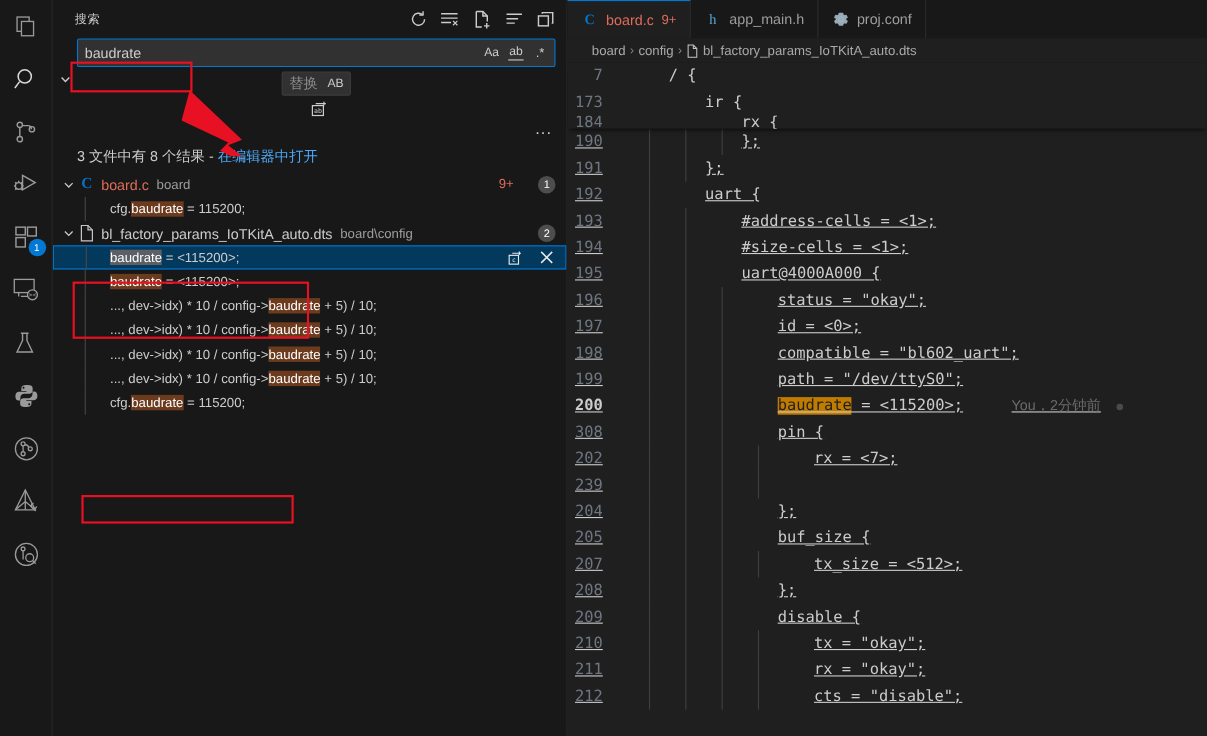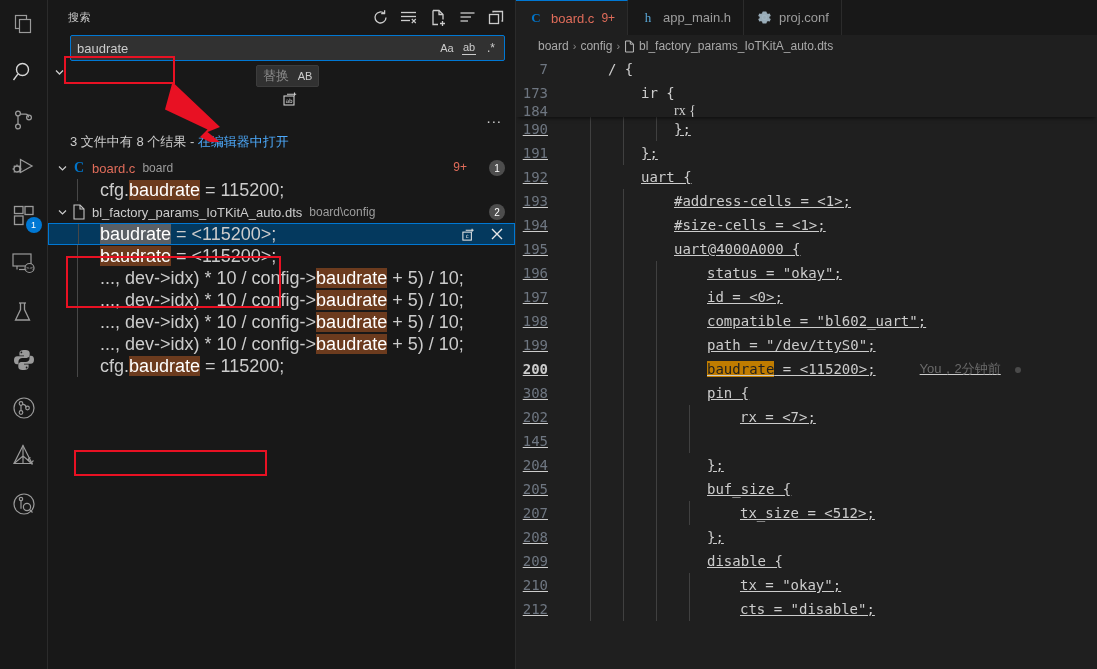--- a/index.html
+++ b/index.html
@@ -103,21 +103,21 @@
     position:absolute;right:10px;top:3px;min-width:16px;height:16px;border-radius:9px;
     background:#4d4d4d;color:#fff;font-size:10px;display:flex;align-items:center;
     justify-content:center;padding:0 4px;box-sizing:border-box;
   }
   .dirty9{position:absolute;right:48px;color:#e06c5a;font-size:12px;top:3px;}
   .match-row{padding-left:0;}
   .indent-guide{
     position:absolute;left:29px;top:0;bottom:0;width:1px;background:#474747;
   }
   .mtext{
-    margin-left:52px;color:#cccccc;font-size:18px;white-space:pre;text-align:right;
+    margin-left:52px;color:#cccccc;font-size:12px;white-space:pre;text-align:right;
   }
   .row.selected .mtext{margin-left:51px;}
   .hl{background:#6c3b1e;color:#ffffff;}
   .row.selected .hl{background:#5a6066;color:#ffffff;}
   .row-actions{
     position:absolute;right:8px;top:0;height:20px;display:flex;align-items:center;gap:10px;
   }
   .row-act{width:18px;height:18px;display:flex;align-items:center;justify-content:center;color:#e8e8e8;cursor:pointer;}
 
   
@@ -590,21 +590,21 @@
           <span class="guide" style="left:140px;"></span>
           <span class="guide" style="left:173px;"></span>
           <span class="lnum">202</span>
           <span class="ctext" style="padding-left:174px;">rx = &lt;7&gt;;</span>
         </div>
         <div class="cline">
           <span class="guide" style="left:74px;"></span>
           <span class="guide" style="left:107px;"></span>
           <span class="guide" style="left:140px;"></span>
           <span class="guide" style="left:173px;"></span>
-          <span class="lnum">145</span>
+          <span class="lnum">239</span>
         </div>
         <div class="cline">
           <span class="guide" style="left:74px;"></span>
           <span class="guide" style="left:107px;"></span>
           <span class="guide" style="left:140px;"></span>
           <span class="lnum">204</span>
           <span class="ctext" style="padding-left:141px;">};</span>
         </div>
         <div class="cline">
           <span class="guide" style="left:74px;"></span>
@@ -641,35 +641,43 @@
           <span class="guide" style="left:140px;"></span>
           <span class="guide" style="left:173px;"></span>
           <span class="lnum">210</span>
           <span class="ctext" style="padding-left:174px;">tx = "okay";</span>
         </div>
         <div class="cline">
           <span class="guide" style="left:74px;"></span>
           <span class="guide" style="left:107px;"></span>
           <span class="guide" style="left:140px;"></span>
           <span class="guide" style="left:173px;"></span>
+          <span class="lnum">211</span>
+          <span class="ctext" style="padding-left:174px;">rx = "okay";</span>
+        </div>
+        <div class="cline">
+          <span class="guide" style="left:74px;"></span>
+          <span class="guide" style="left:107px;"></span>
+          <span class="guide" style="left:140px;"></span>
+          <span class="guide" style="left:173px;"></span>
           <span class="lnum">212</span>
           <span class="ctext" style="padding-left:174px;">cts = "disable";</span>
         </div>
       </div>
 
       <div class="sticky">
         <div class="cline">
           <span class="lnum">7</span>
           <span class="ctext" style="padding-left:42px;">/ {</span>
         </div>
         <div class="cline">
           <span class="lnum">173</span>
           <span class="ctext" style="padding-left:75px;">ir {</span>
         </div>
         <div class="cline" style="height:12px;overflow:hidden;">
           <span class="lnum">184</span>
-          <span class="ctext" style="padding-left:108px;font-family:Liberation Serif, serif;">rx {</span>
+          <span class="ctext" style="padding-left:108px;">rx {</span>
         </div>
       </div>
 
     </div>
   </div>
 </div>
 
 </body></html>

